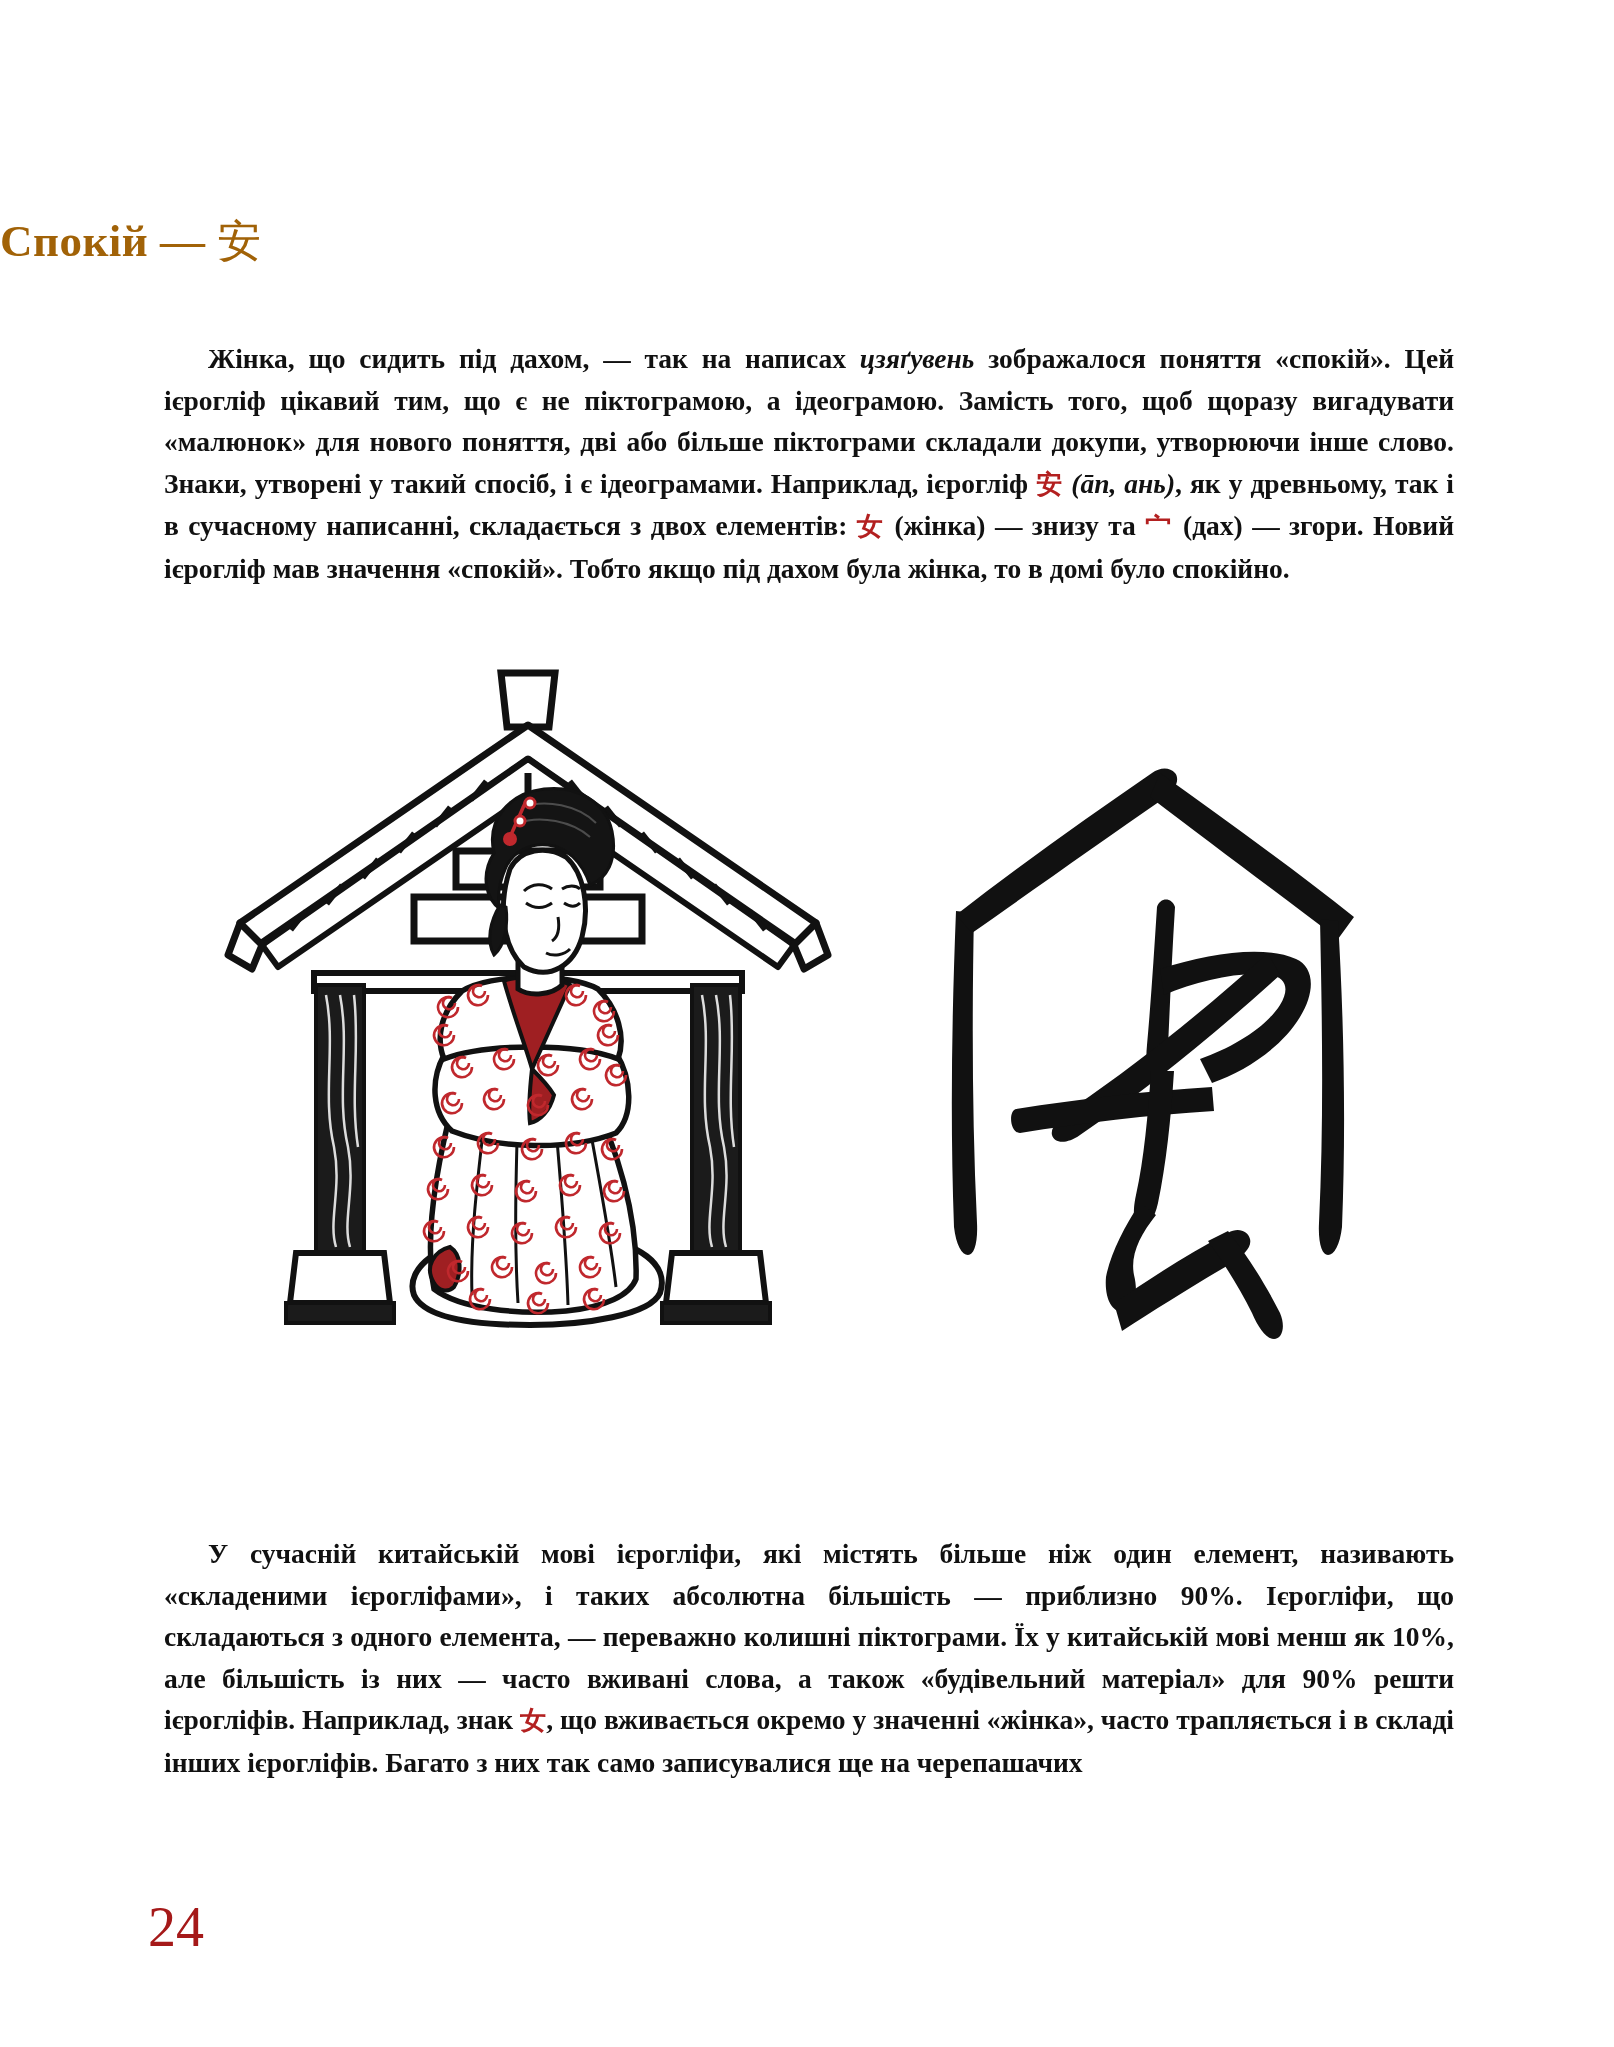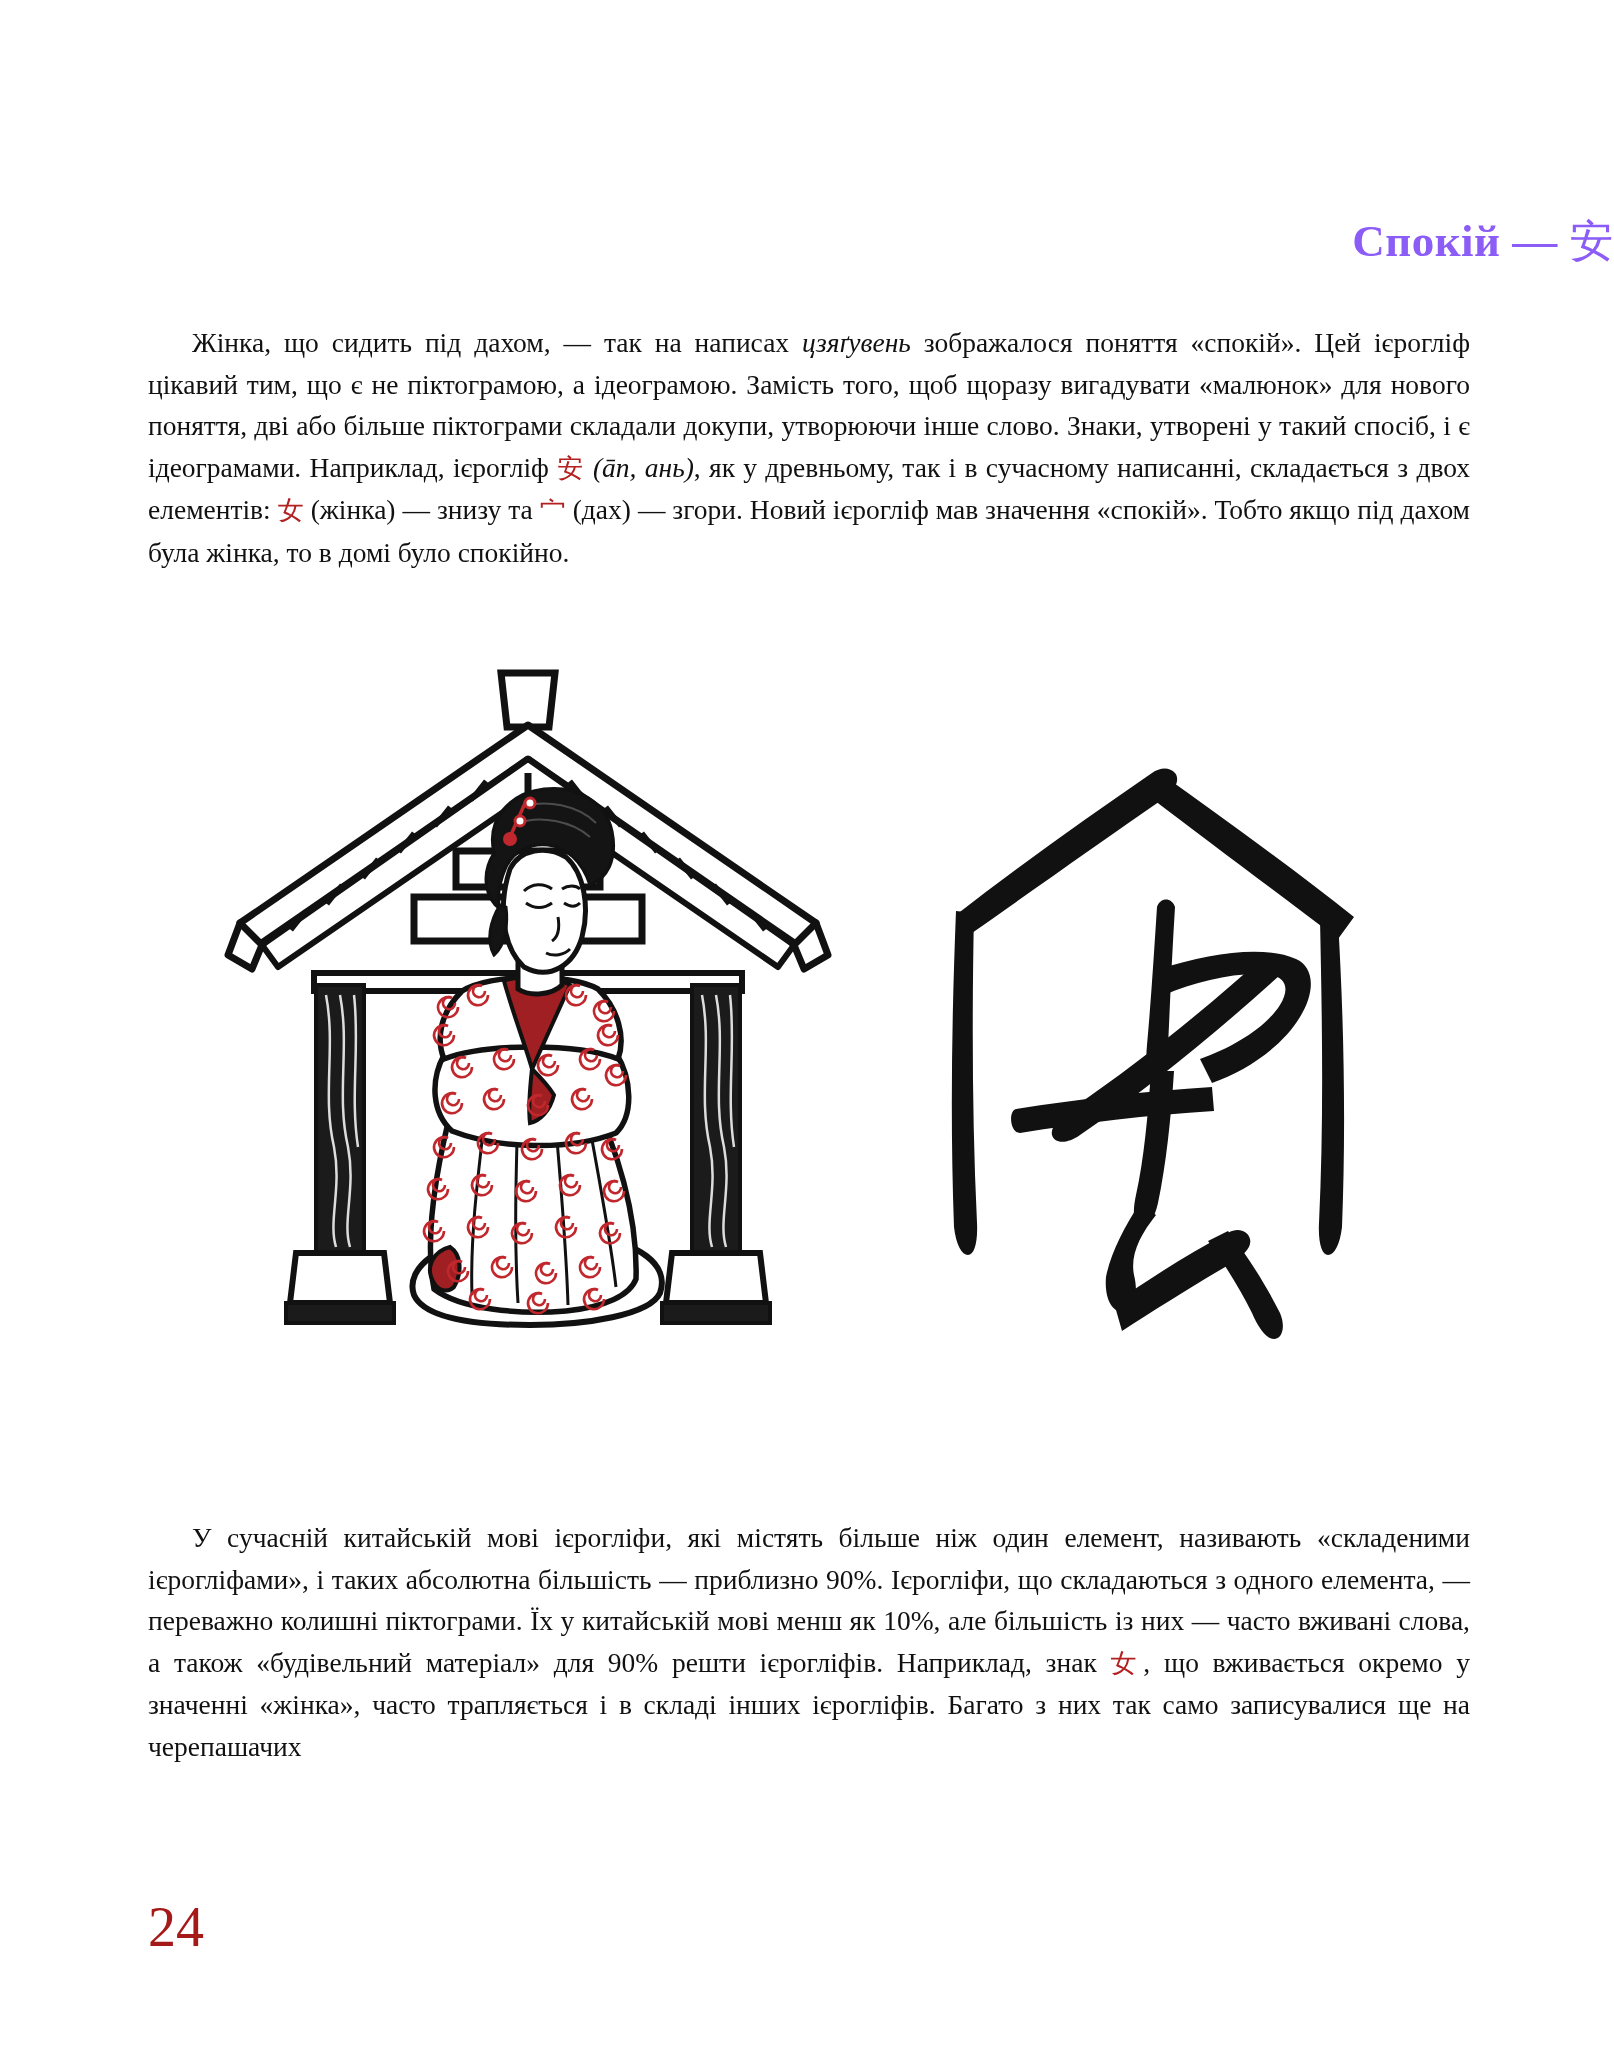--- a/index.html
+++ b/index.html
@@ -17,24 +17,24 @@
     font-family: "Liberation Serif", "DejaVu Serif", serif;
     color: #111111;
   }
 
   
   .page-title {
     position: absolute;
     top: 212px;
     left: 0;
     width: 1614px;
-    text-align: right;
+    text-align: left;
     font-size: 45px;
     font-weight: bold;
-    color: #8b5cf6;
+    color: #a16207;
     letter-spacing: 0.5px;
     white-space: nowrap;
   }
   .page-title .han {
     font-family: "DejaVu Sans", sans-serif;
     font-weight: normal;
     font-size: 44px;
   }
 
   
@@ -44,22 +44,23 @@
     width: 1322px;
     font-size: 27.5px;
     line-height: 41.5px;
     text-align: justify;
     text-justify: inter-word;
     color: #111111;
   }
   .body-text.para-one { top: 322px; }
   .body-text.para-two { top: 1517px; }
   .body-text p {
-    margin: 0;
+    margin: 16px;
     text-indent: 44px;
+    font-weight: bold;
   }
   .han-red {
     color: #b32020;
     font-family: "DejaVu Sans", sans-serif;
     font-size: 26px;
   }
   .ital { font-style: italic; }
 
   
   .figure-area {

